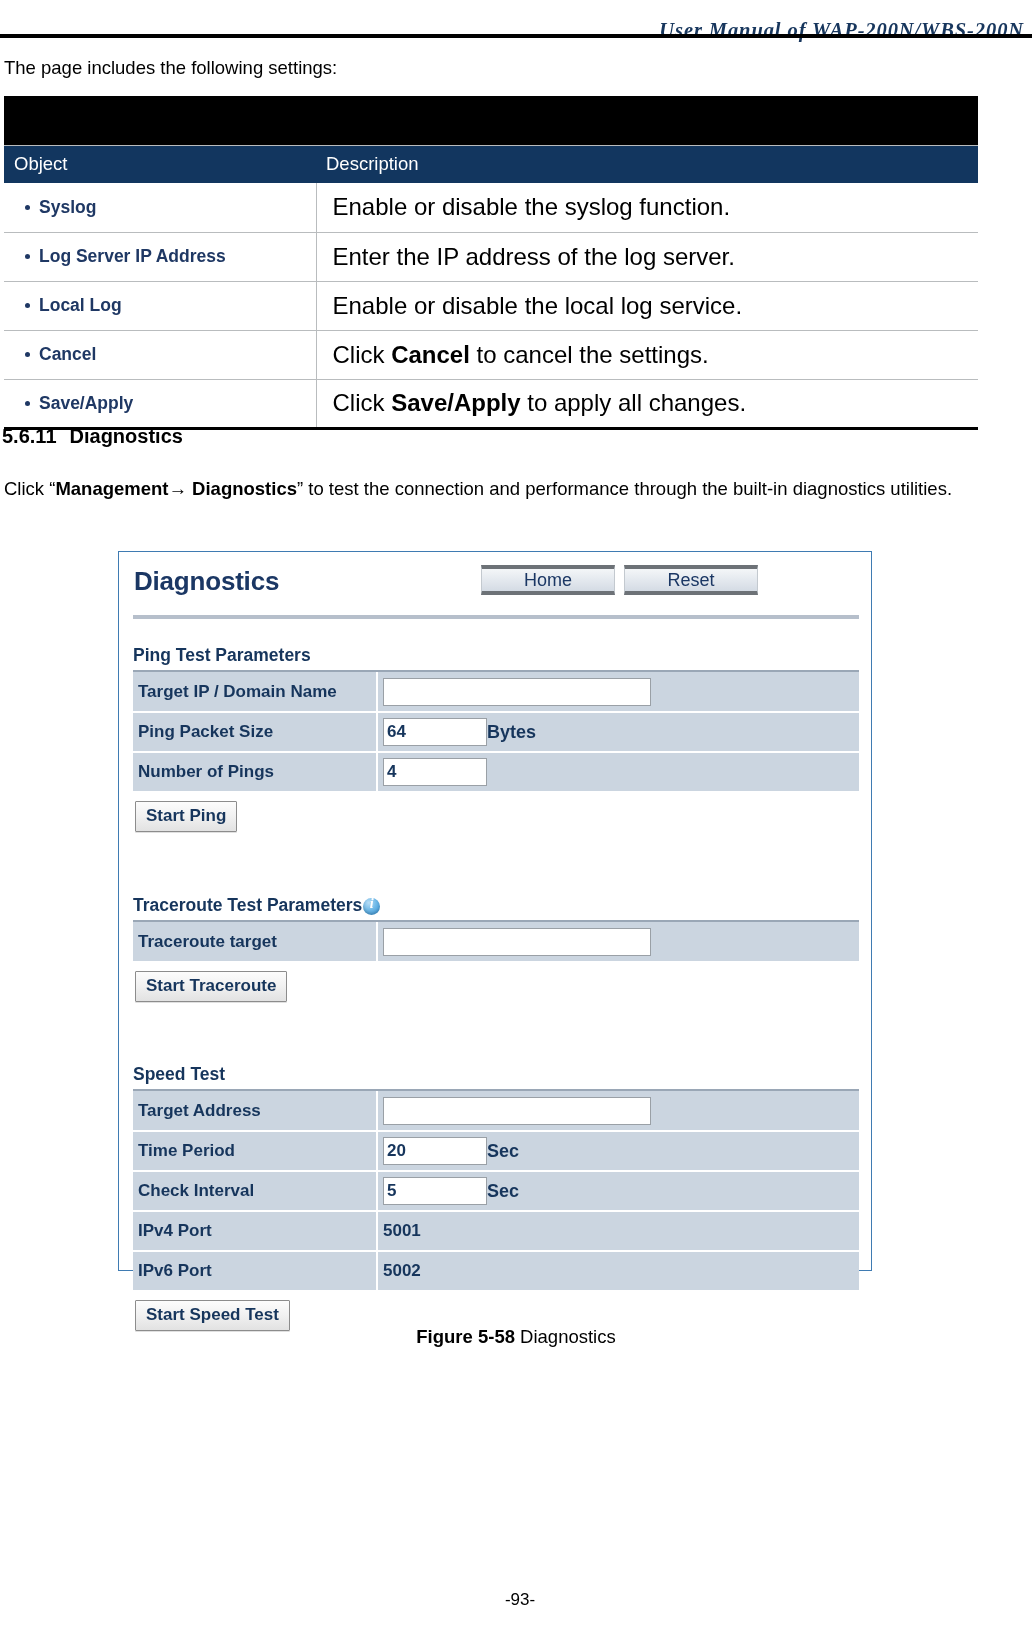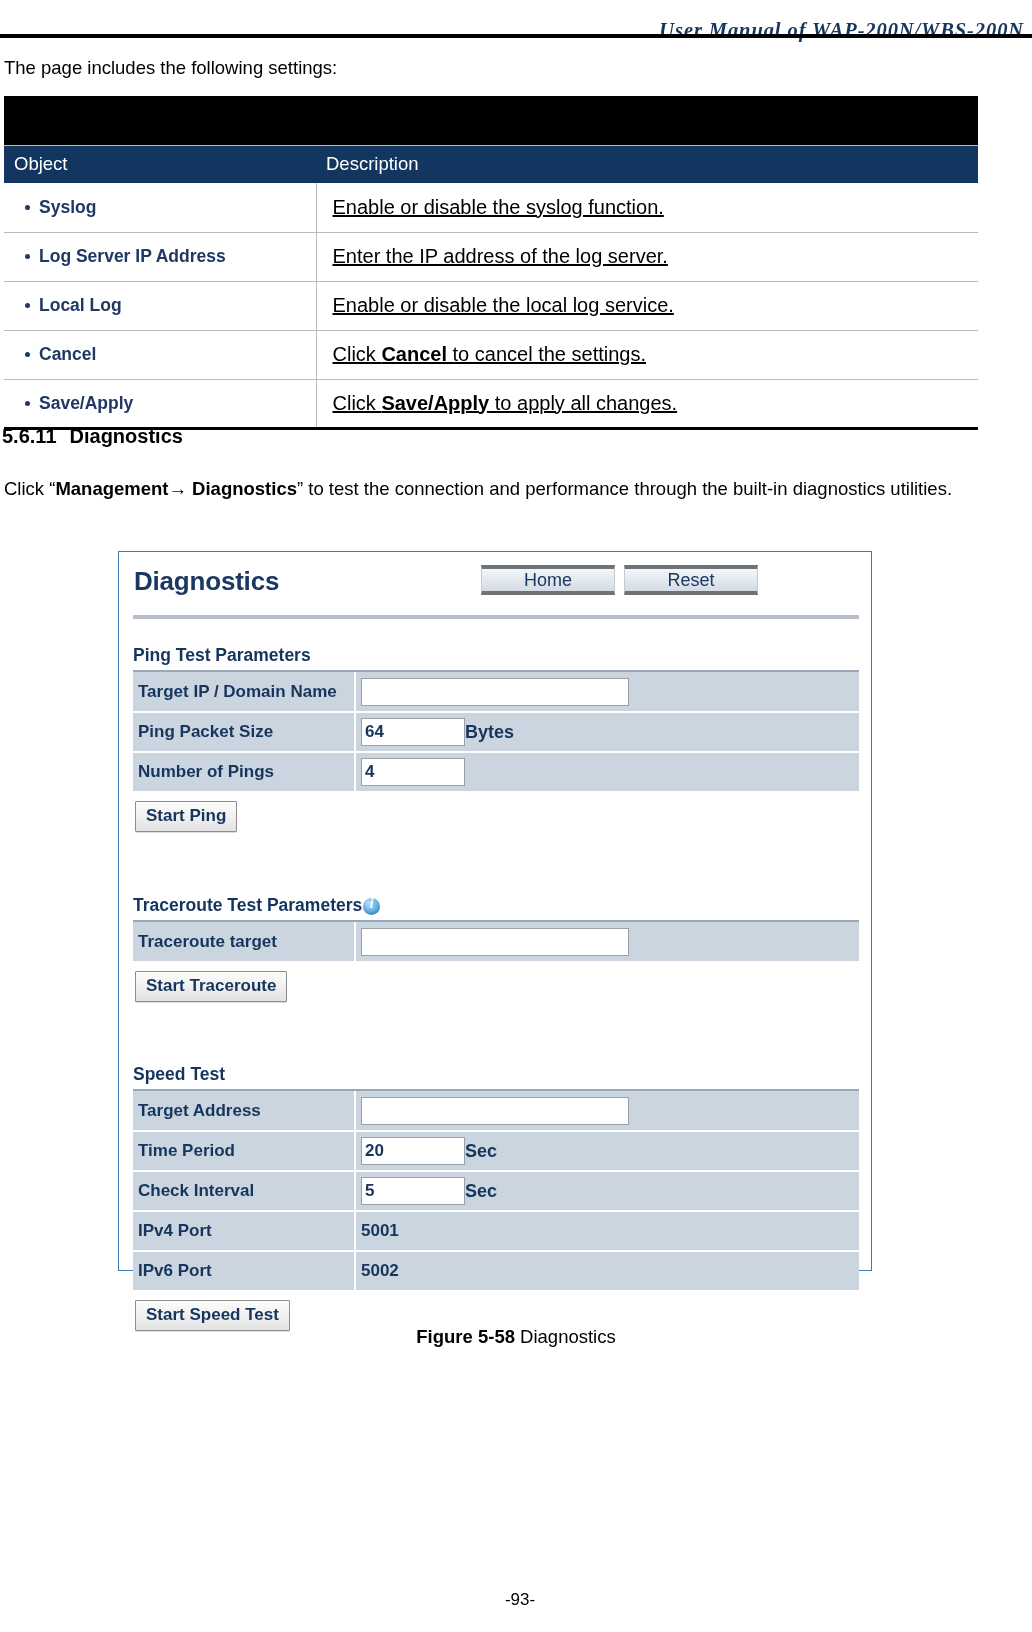--- a/index.html
+++ b/index.html
@@ -95,23 +95,22 @@
     flex: 0 0 5px;
     margin-left: 13px;
   }
   .obj-label {
     font-size: 17.5px;
     font-weight: bold;
     color: #1F3864;
   }
   td.desc-cell {
     padding: 0 0 0 16px;
-    font-size: 20px;
-    color: #000;
-    text-decoration: underline;
+    font-size: 24px;
+    color: #000;
   }
   td.desc-cell b { font-weight: bold; }
 
   
   .section-heading {
     position: absolute;
     left: 2px; top: 425px;
     font-size: 20px;
     font-weight: bold;
     color: #000;
@@ -222,21 +221,21 @@
     table-layout: fixed;
   }
   .form-table tr { height: 40px; }
   .form-table td {
     background: #CBD5E0;
     border-bottom: 2px solid #ffffff;
     vertical-align: middle;
     padding: 0;
   }
   td.cell-label {
-    width: 222px;
+    width: 244px;
     padding-left: 5px;
     font-size: 17px;
     font-weight: bold;
     color: #16355C;
     border-right: 2px solid #ffffff;
     white-space: nowrap;
   }
   td.cell-value { padding-left: 5px; }
   .val-static {
     font-size: 17px;

